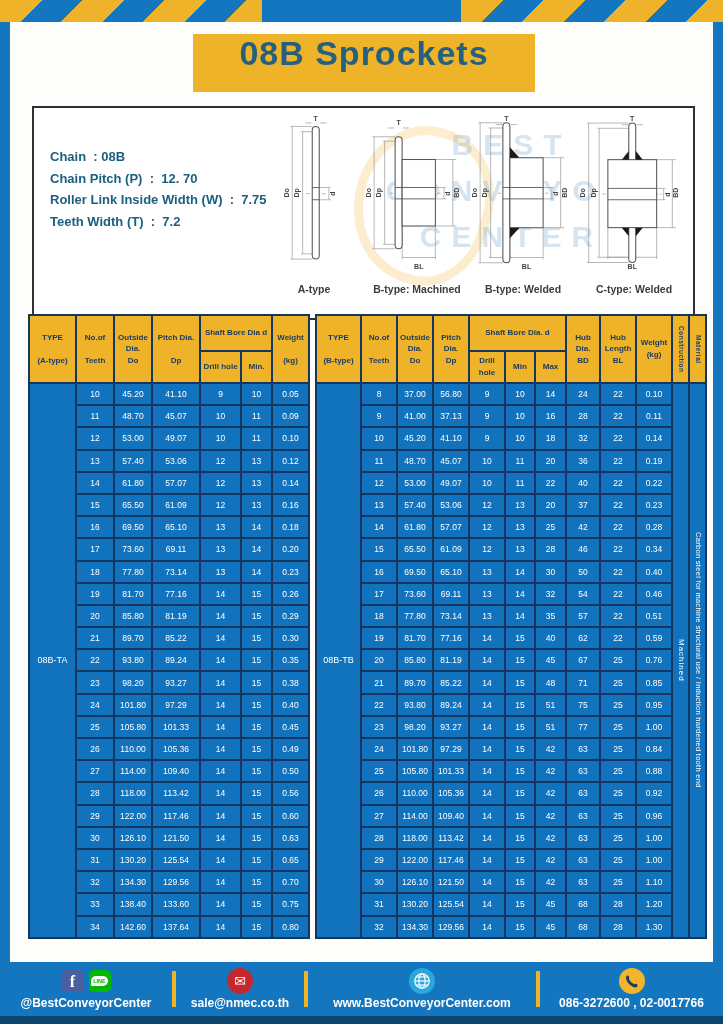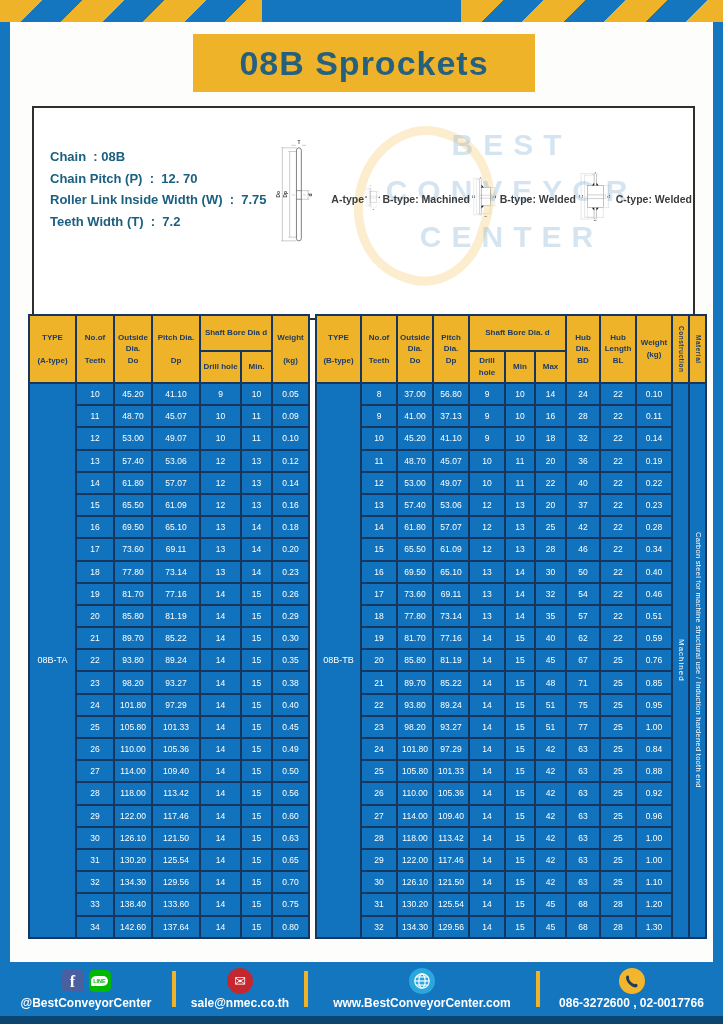--- a/index.html
+++ b/index.html
@@ -6,35 +6,35 @@
   #app{position:relative;width:723px;height:1024px;background:#1576c0;overflow:hidden;
        font-family:"Liberation Sans",sans-serif;}
   
   .hazard{position:absolute;top:0;height:22px;
           background:repeating-linear-gradient(135deg,#efb32a 0 30px,#1576c0 30px 58px);}
   .hazard.left{left:0;width:262px;}
   .hazard.right{right:0;width:262px;}
   
   .page{position:absolute;left:10px;top:22px;width:703px;height:940px;background:#fdfdfc;}
   .banner{position:absolute;left:183px;top:12px;width:342px;height:58px;background:#efb32a;
-          display:flex;align-items:center;justify-content:center;}
+          display:flex;align-items:flex-start;justify-content:center;}
   .banner h1{margin:0;font-size:34px;font-weight:bold;color:#26607f;letter-spacing:1px;}
   
   .diagram-box{position:absolute;left:22px;top:84px;width:659px;height:210px;
                border:2px solid #2f2f2f;background:#fff;overflow:hidden;}
   .specs{position:absolute;left:16px;top:38px;z-index:2;}
   .spec-line{font-weight:bold;font-size:13px;color:#1b6080;line-height:21.5px;white-space:pre;}
   .watermark{position:absolute;left:290px;top:14px;width:375px;text-align:center;z-index:0;
              color:rgba(125,170,210,.32);font-weight:bold;font-size:30px;letter-spacing:10px;
              line-height:46px;}
   .swirl{position:absolute;left:320px;top:18px;width:120px;height:140px;z-index:0;
          border:9px solid rgba(240,190,80,.28);border-radius:50% 50% 45% 55%;
          transform:rotate(18deg);}
   .drawings{position:absolute;left:230px;top:6px;display:flex;z-index:1;}
-  .drawing{display:flex;align-items:center;}
+  .drawing{display:flex;flex-direction:column;align-items:center;}
   .caption{font-size:10.5px;color:#3c3c3c;margin-top:1px;font-weight:bold;white-space:nowrap;}
   .dim line{stroke:#999;stroke-width:.8;}
   .part{fill:#fff;stroke:#555;stroke-width:1.2;}
   .pline{stroke:#555;stroke-width:1;}
   .weld{fill:#1a1a1a;stroke:none;}
   svg text{font-size:8px;fill:#444;font-weight:bold;}
   
   .tbl{position:absolute;top:292px;border-collapse:collapse;table-layout:fixed;}
   #tableA{left:18px;width:281px;}
   #tableB{left:305px;width:381px;}

